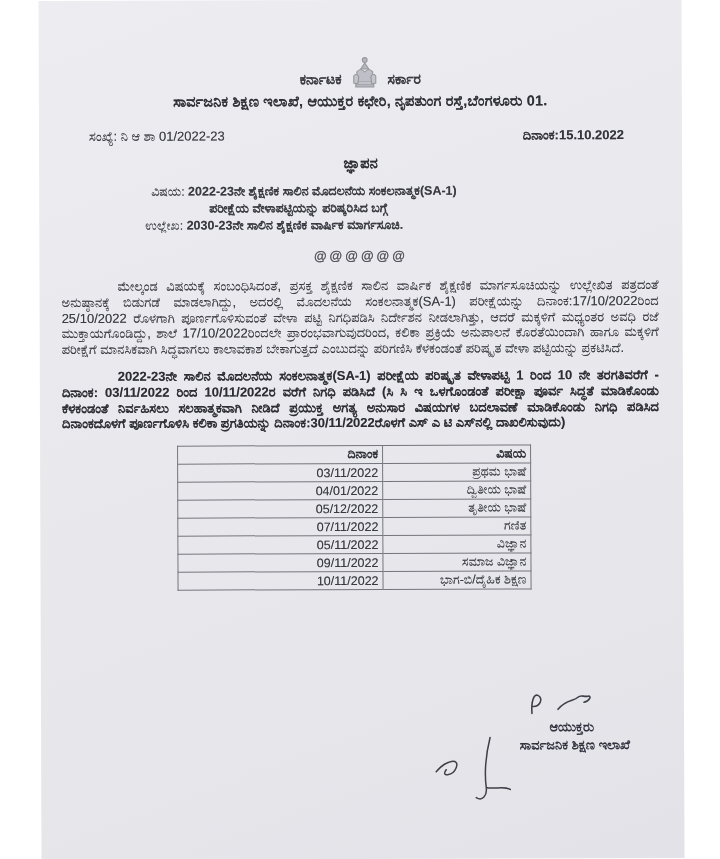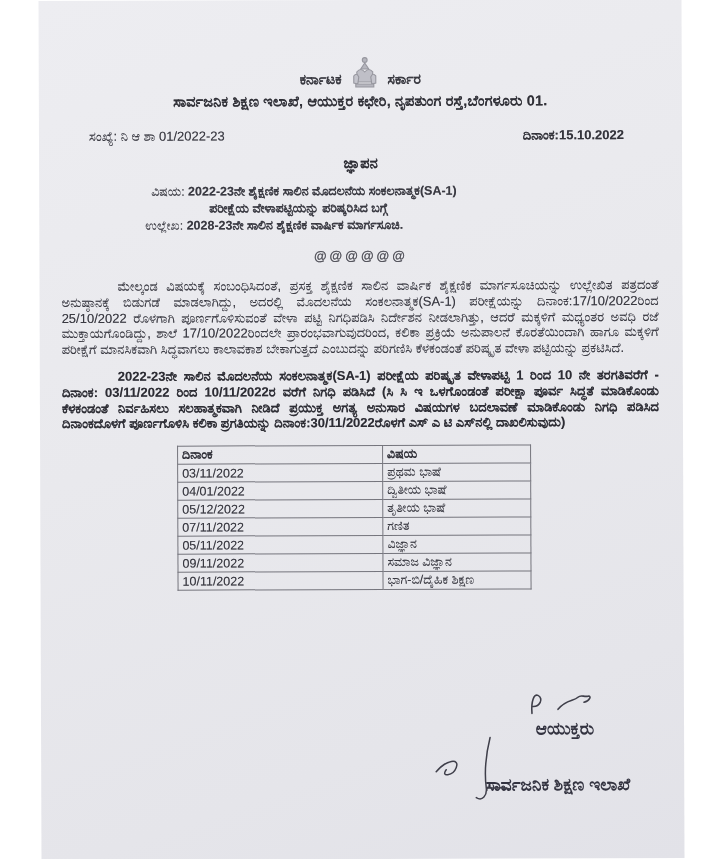--- a/index.html
+++ b/index.html
@@ -58,39 +58,39 @@
 
   table.schedule {
     margin: 14px auto 0 137px;
     border-collapse: collapse;
     width: 354px;
     font-size: 12.5px;
     color: #3a3a42;
   }
   table.schedule th, table.schedule td {
     border: 1px solid #75757d;
-    text-align: left;
+    text-align: right;
     height: 18px;
     padding: 0 4px;
     font-weight: normal;
     margin-top: 20px;
   }
   table.schedule th { font-weight: bold; color: #32323a; }
   table.schedule td.date-cell { width: 205px; }
 
   .sign-block {
     position: absolute;
     right: 48px; top: 688px;
     width: 260px; height: 130px;
     text-align: center;
-    font-weight: bold; font-size: 17px; color: #333340;
+    font-weight: bold; font-size: 13px; color: #333340;
   }
   .sign-scribble { position: absolute; right: 28px; top: 0; width: 90px; height: 34px; }
   .sign-title { position: absolute; right: 42px; top: 32px; }
-  .sign-dept { position: absolute; right: 6px; top: 50px; white-space: nowrap; margin-top: 38px; }
+  .sign-dept { position: absolute; right: 6px; top: 50px; white-space: nowrap; }
   .sign-flourish { position: absolute; right: 90px; top: 44px; width: 120px; height: 80px; }
   .hand { stroke: #3f3f4a; fill: none; stroke-linecap: round; }
 </style>
 </head>
 <body>
 
 <div class="paper">
   <div class="content">
 
     <div class="gov-line">
@@ -118,21 +118,21 @@
     <div class="memo-title">ಜ್ಞಾಪನ</div>
 
     <div class="subject-block">
       <div class="subj-line1">
         <span class="subj-label">ವಿಷಯ:</span>
         <span>2022-23ನೇ ಶೈಕ್ಷಣಿಕ ಸಾಲಿನ ಮೊದಲನೆಯ ಸಂಕಲನಾತ್ಮಕ(SA-1)</span>
       </div>
       <div class="subj-line2">ಪರೀಕ್ಷೆಯ ವೇಳಾಪಟ್ಟಿಯನ್ನು ಪರಿಷ್ಕರಿಸಿದ ಬಗ್ಗೆ</div>
       <div class="subj-line3">
         <span class="subj-label">ಉಲ್ಲೇಖ:</span>
-        <span>2028-23ನೇ ಸಾಲಿನ ಶೈಕ್ಷಣಿಕ ವಾರ್ಷಿಕ ಮಾರ್ಗಸೂಚಿ.</span>
+        <span>2030-23ನೇ ಸಾಲಿನ ಶೈಕ್ಷಣಿಕ ವಾರ್ಷಿಕ ಮಾರ್ಗಸೂಚಿ.</span>
       </div>
     </div>
 
     <div class="separator">@@@@@@</div>
 
     <div class="para">ಮೇಲ್ಕಂಡ ವಿಷಯಕ್ಕೆ ಸಂಬಂಧಿಸಿದಂತೆ, ಪ್ರಸಕ್ತ ಶೈಕ್ಷಣಿಕ ಸಾಲಿನ ವಾರ್ಷಿಕ ಶೈಕ್ಷಣಿಕ ಮಾರ್ಗಸೂಚಿಯನ್ನು ಉಲ್ಲೇಖಿತ ಪತ್ರದಂತೆ ಅನುಷ್ಠಾನಕ್ಕೆ ಬಿಡುಗಡೆ ಮಾಡಲಾಗಿದ್ದು, ಅದರಲ್ಲಿ ಮೊದಲನೆಯ ಸಂಕಲನಾತ್ಮಕ(SA-1) ಪರೀಕ್ಷೆಯನ್ನು ದಿನಾಂಕ:17/10/2022ರಿಂದ 25/10/2022 ರೊಳಗಾಗಿ ಪೂರ್ಣಗೊಳಿಸುವಂತೆ ವೇಳಾ ಪಟ್ಟಿ ನಿಗಧಿಪಡಿಸಿ ನಿರ್ದೇಶನ ನೀಡಲಾಗಿತ್ತು, ಆದರೆ ಮಕ್ಕಳಿಗೆ ಮಧ್ಯಂತರ ಅವಧಿ ರಜೆ ಮುಕ್ತಾಯಗೊಂಡಿದ್ದು, ಶಾಲೆ 17/10/2022ರಿಂದಲೇ ಪ್ರಾರಂಭವಾಗುವುದರಿಂದ, ಕಲಿಕಾ ಪ್ರಕ್ರಿಯೆ ಅನುಪಾಲನೆ ಕೊರತೆಯಿಂದಾಗಿ ಹಾಗೂ ಮಕ್ಕಳಿಗೆ ಪರೀಕ್ಷೆಗೆ ಮಾನಸಿಕವಾಗಿ ಸಿದ್ಧವಾಗಲು ಕಾಲಾವಕಾಶ ಬೇಕಾಗುತ್ತದೆ ಎಂಬುದನ್ನು ಪರಿಗಣಿಸಿ ಕೆಳಕಂಡಂತೆ ಪರಿಷ್ಕೃತ ವೇಳಾ ಪಟ್ಟಿಯನ್ನು ಪ್ರಕಟಿಸಿದೆ.</div>
     <div class="para bold">2022-23ನೇ ಸಾಲಿನ ಮೊದಲನೆಯ ಸಂಕಲನಾತ್ಮಕ(SA-1) ಪರೀಕ್ಷೆಯ ಪರಿಷ್ಕೃತ ವೇಳಾಪಟ್ಟಿ 1 ರಿಂದ 10 ನೇ ತರಗತಿವರೆಗೆ - ದಿನಾಂಕ: 03/11/2022 ರಿಂದ 10/11/2022ರ ವರೆಗೆ ನಿಗಧಿ ಪಡಿಸಿದೆ (ಸಿ ಸಿ ಇ ಒಳಗೊಂಡಂತೆ ಪರೀಕ್ಷಾ ಪೂರ್ವ ಸಿದ್ಧತೆ ಮಾಡಿಕೊಂಡು ಕೆಳಕಂಡಂತೆ ನಿರ್ವಹಿಸಲು ಸಲಹಾತ್ಮಕವಾಗಿ ನೀಡಿದೆ ಪ್ರಯುಕ್ತ ಅಗತ್ಯ ಅನುಸಾರ ವಿಷಯಗಳ ಬದಲಾವಣೆ ಮಾಡಿಕೊಂಡು ನಿಗಧಿ ಪಡಿಸಿದ ದಿನಾಂಕದೊಳಗೆ ಪೂರ್ಣಗೊಳಿಸಿ ಕಲಿಕಾ ಪ್ರಗತಿಯನ್ನು ದಿನಾಂಕ:30/11/2022ರೊಳಗೆ ಎಸ್ ಎ ಟಿ ಎಸ್‌ನಲ್ಲಿ ದಾಖಲಿಸುವುದು)</div>
 
     <table class="schedule">
       <thead>

